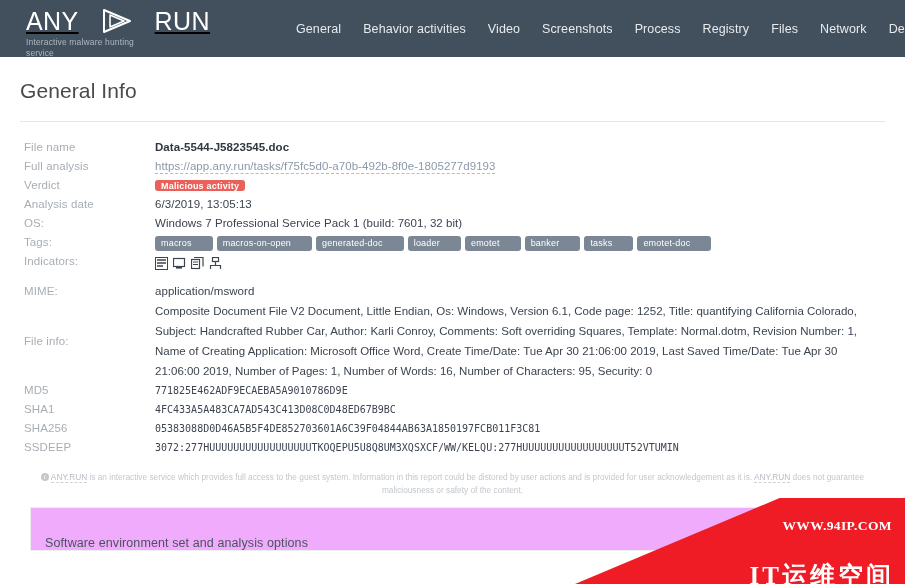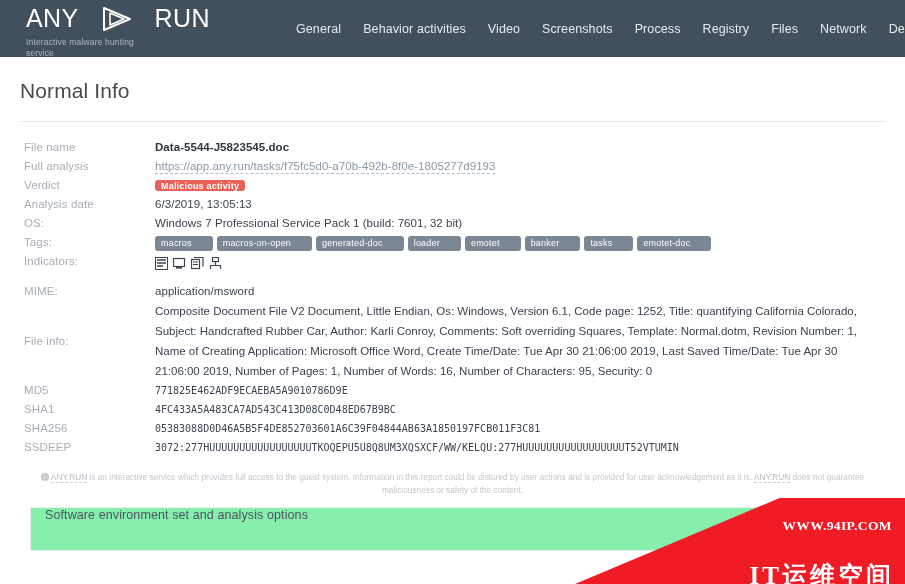--- a/index.html
+++ b/index.html
@@ -26,23 +26,24 @@
     align-items: center;
   }
   .logo-wrap {
     position: absolute;
     left: 26px; top: 6px;
     width: 160px;
     user-select: none;
   }
   .logo-row {
     display: flex;
-    align-items: flex-start;
+    align-items: flex-end;
     gap: 21px;
     height: 28px;
+    text-decoration: underline;
   }
   .logo-any, .logo-run {
     color: #ffffff;
     font-size: 25px;
     font-weight: 400;
     letter-spacing: 0.4px;
     line-height: 1;
     font-family: "Liberation Sans", sans-serif;
   }
   .logo-mark { display: inline-block; line-height: 0; }
@@ -191,25 +192,25 @@
     left: 3px; top: -2px;
     color: #ffffff;
     font-size: 7px;
     font-style: italic;
     font-family: "Liberation Serif", serif;
   }
 
   
   .panel {
     margin: 10px 20px 0 30px;
-    background: #86efac;
+    background: #f0abfc;
     border: 1px solid #eceeef;
     height: 44px;
     display: flex;
-    align-items: flex-start;
+    align-items: flex-end;
     padding-left: 14px;
     cursor: pointer;
   }
   .panel-label {
     color: #4a5360;
     font-size: 12.5px;
     letter-spacing: 0.1px;
   }
 
   
@@ -275,21 +276,21 @@
       <div class="nav-item">Video</div>
       <div class="nav-item">Screenshots</div>
       <div class="nav-item">Process</div>
       <div class="nav-item">Registry</div>
       <div class="nav-item">Files</div>
       <div class="nav-item">Network</div>
       <div class="nav-item">Debug</div>
     </div>
   </div>
 
-  <div class="page-title">Normal Info</div>
+  <div class="page-title">General Info</div>
   <div class="title-rule"></div>
 
   <div class="info">
 
     <div class="row">
       <div class="lbl">File name</div>
       <div class="val bold">Data-5544-J5823545.doc</div>
     </div>
 
     <div class="row">

